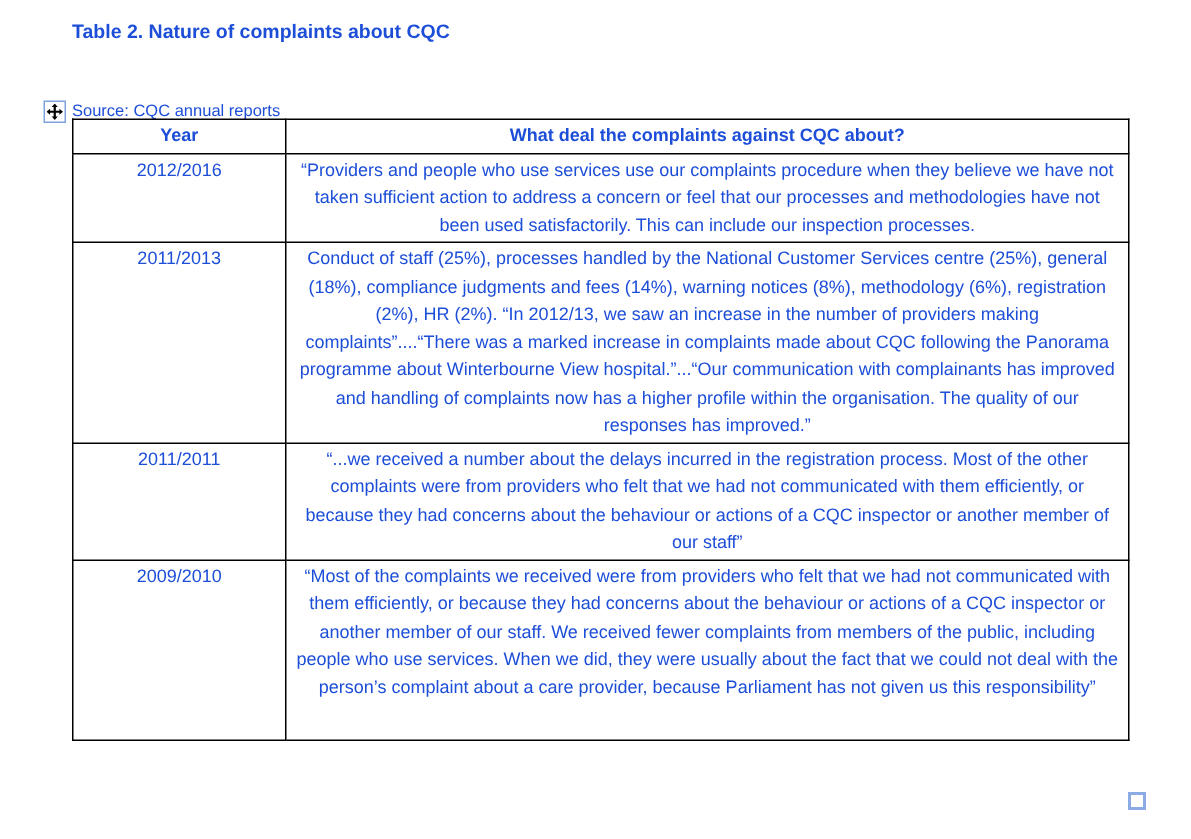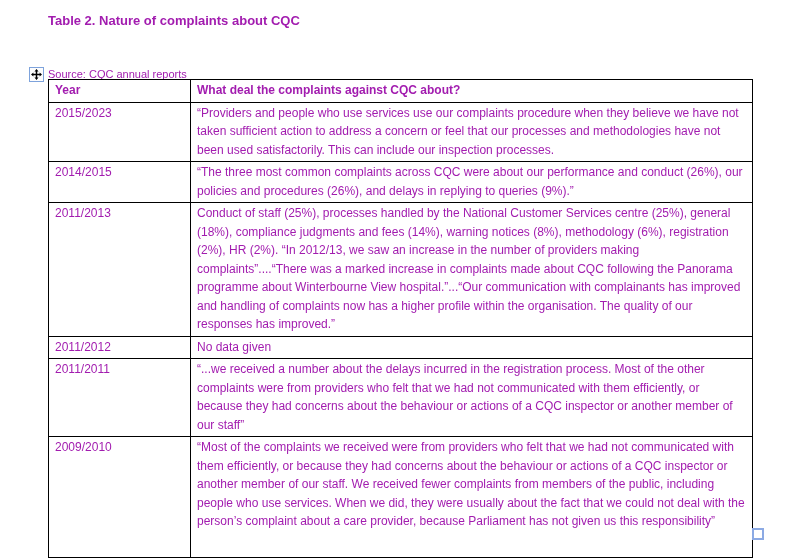--- a/index.html
+++ b/index.html
@@ -1,20 +1,20 @@
 <!DOCTYPE html>
 <html><head>
 <meta charset="utf-8">
 <style>
   html,body{margin:0;padding:0;background:#ffffff;}
   .page{
     position:relative;
     width:794px;height:559px;
     background:#ffffff;
-    color:#a21caf;
+    color:#1d4ed8;
     font-family:"Liberation Sans",sans-serif;
     overflow:hidden;
   }
   .title{
     position:absolute;left:48px;top:13px;
     font-size:13px;font-weight:bold;
   }
   .source{
     position:absolute;left:48px;top:68px;
     font-size:11px;
@@ -33,21 +33,21 @@
     width:705px;
     border-collapse:collapse;
     table-layout:fixed;
   }
   .cqc-table th,.cqc-table td{
     border:1px solid #000;
     font-size:12px;
     line-height:18.5px;
     padding:1px 6px 2px 6px;
     vertical-align:top;
-    text-align:left;
+    text-align:center;
     font-weight:normal;
     word-wrap:break-word;
   }
   .cqc-table th{font-weight:bold;}
   .cqc-table tbody tr:last-child td{padding-bottom:26px;}
   .resize-handle{
     position:absolute;left:752px;top:528px;
     width:8px;height:8px;
     border:2px solid #8caae4;
     background:#ffffff;
@@ -75,34 +75,26 @@
       <col>
     </colgroup>
     <thead>
       <tr>
         <th>Year</th>
         <th>What deal the complaints against CQC about?</th>
       </tr>
     </thead>
     <tbody>
       <tr>
-        <td>2015/2023</td>
+        <td>2012/2016</td>
         <td>“Providers and people who use services use our complaints procedure when they believe we have not taken sufficient action to address a concern or feel that our processes and methodologies have not been used satisfactorily. This can include our inspection processes.</td>
-      </tr>
-      <tr>
-        <td>2014/2015</td>
-        <td>“The three most common complaints across CQC were about our performance and conduct (26%), our policies and procedures (26%), and delays in replying to queries (9%).”</td>
       </tr>
       <tr>
         <td>2011/2013</td>
         <td>Conduct of staff (25%), processes handled by the National Customer Services centre (25%), general (18%), compliance judgments and fees (14%), warning notices (8%), methodology (6%), registration (2%), HR (2%). “In 2012/13, we saw an increase in the number of providers making complaints”....“There was a marked increase in complaints made about CQC following the Panorama programme about Winterbourne View hospital.”...“Our communication with complainants has improved and handling of complaints now has a higher profile within the organisation. The quality of our responses has improved.”</td>
-      </tr>
-      <tr>
-        <td>2011/2012</td>
-        <td>No data given</td>
       </tr>
       <tr>
         <td>2011/2011</td>
         <td>“...we received a number about the delays incurred in the registration process. Most of the other complaints were from providers who felt that we had not communicated with them efficiently, or because they had concerns about the behaviour or actions of a CQC inspector or another member of our staff”</td>
       </tr>
       <tr>
         <td>2009/2010</td>
         <td>“Most of the complaints we received were from providers who felt that we had not communicated with them efficiently, or because they had concerns about the behaviour or actions of a CQC inspector or another member of our staff. We received fewer complaints from members of the public, including people who use services. When we did, they were usually about the fact that we could not deal with the person’s complaint about a care provider, because Parliament has not given us this responsibility”</td>
       </tr>
     </tbody>

